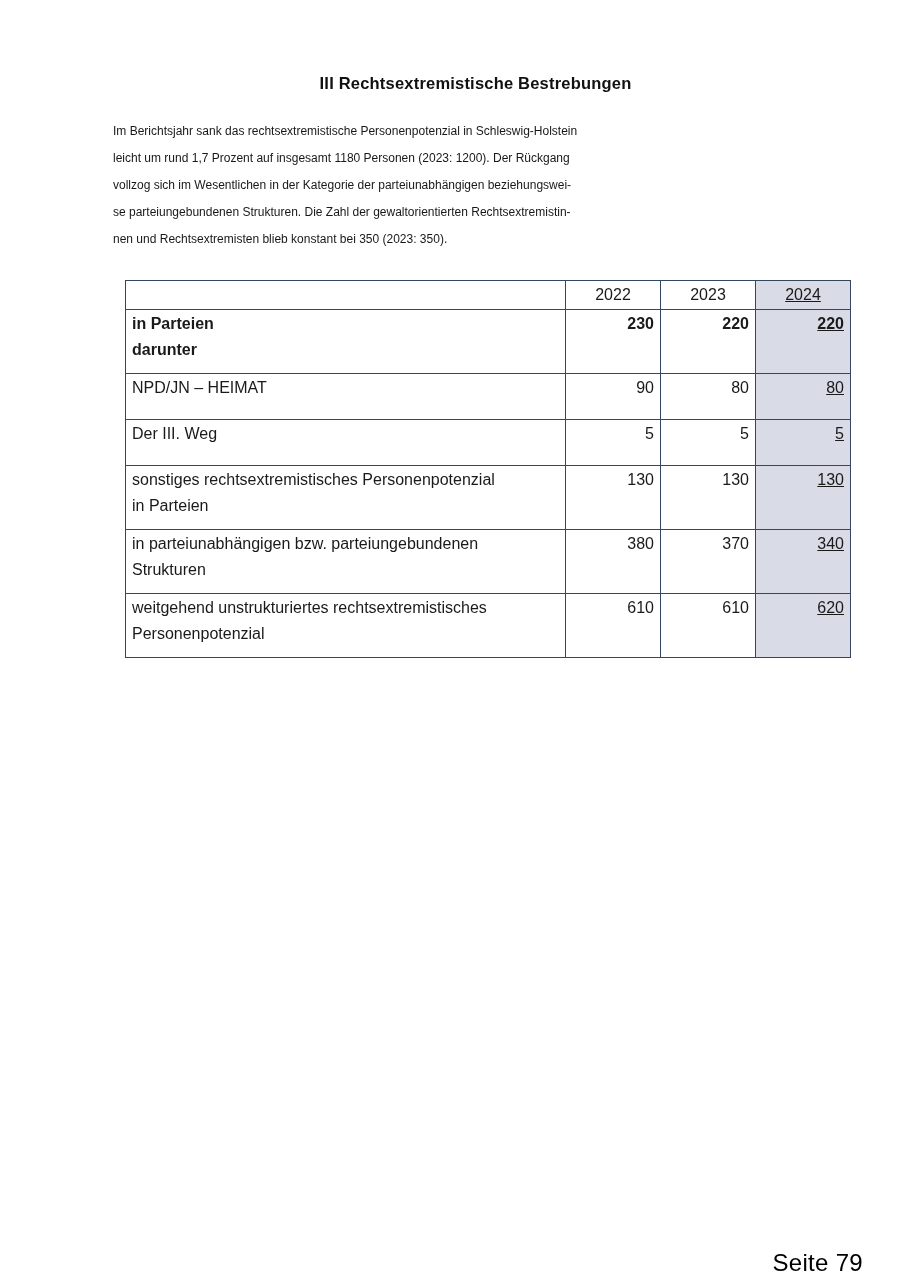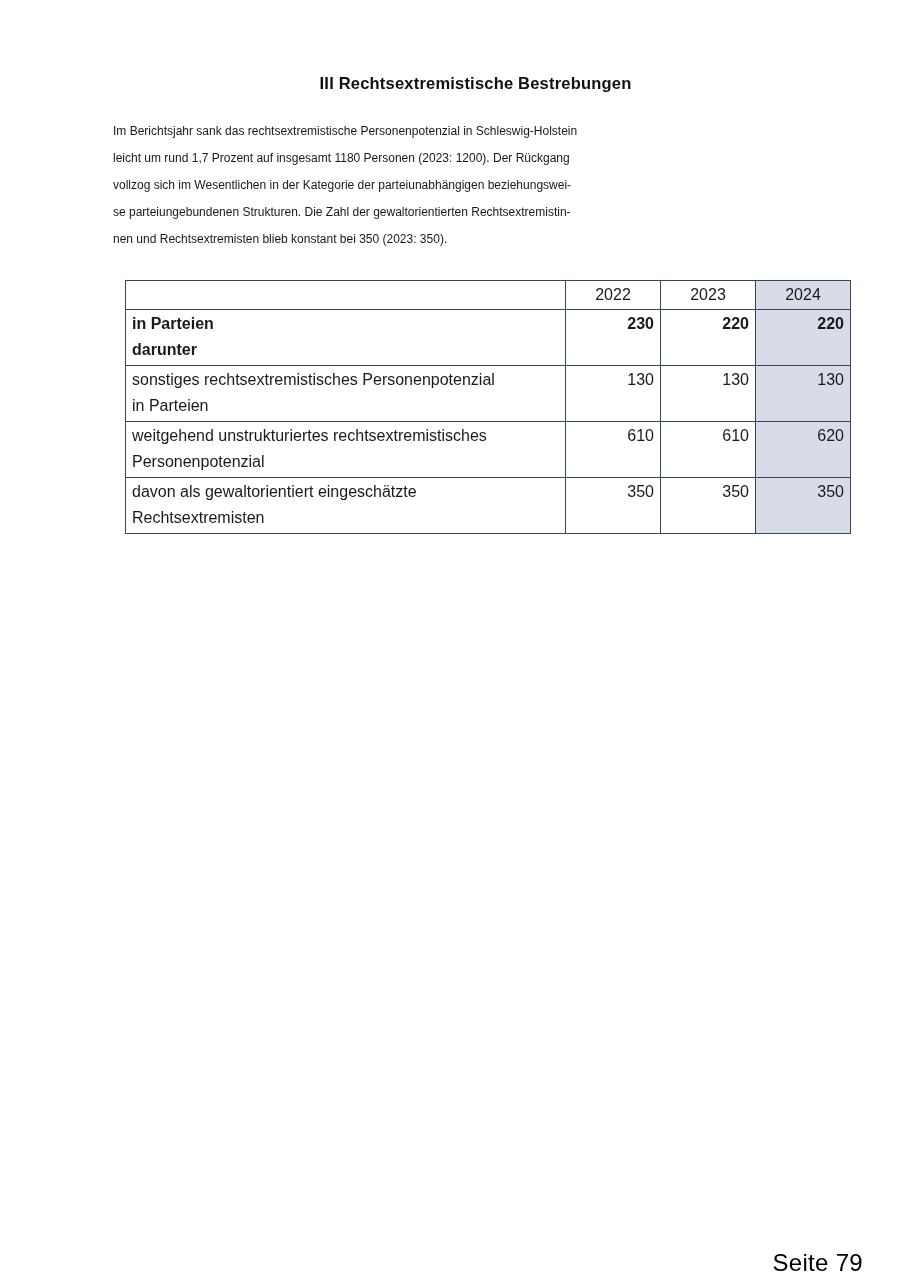--- a/index.html
+++ b/index.html
@@ -39,24 +39,24 @@
 
   .table-wrap { position: absolute; top: 220px; left: 65px; }
 
   table { border-collapse: collapse; table-layout: fixed; }
   td {
     border: 1px solid var(--border, #33475f);
     font-size: 16px;
     vertical-align: top;
     line-height: 26px;
   }
-  td.lbl { width: 440px; padding: 1px 6px 2px 6px; white-space: pre-line; }
+  td.lbl { width: 440px; padding: 1px 6px 10px 6px; white-space: pre-line; }
   td.num { width: 95px; text-align: right; padding: 1px 6px 18px 4px; }
   td.yr  { text-align: center; padding: 1px 4px; }
-  td.hl  { background: var(--highlight-column, #d9dce6); }
+  td.hl  { background: var(--highlight-column, #d9dce6); text-decoration: underline; }
 
   tr.hdr td { height: 28px; }
   tr.h54 td { height: 55px; }
   tr.h26 td { height: 26px; }
   tr.h52 td { height: 53px; }
   tr.b td   { font-weight: 700; }
 
   .bookmark {
     position: absolute;
     right: 0;
@@ -99,48 +99,60 @@
       </tr>
 
       <tr class="h54 b">
         <td class="lbl">in Parteien
 darunter</td>
         <td class="num">230</td>
         <td class="num">220</td>
         <td class="num hl">220</td>
       </tr>
 
+      <tr class="h26">
+        <td class="lbl">NPD/JN – HEIMAT</td>
+        <td class="num">90</td>
+        <td class="num">80</td>
+        <td class="num hl">80</td>
+      </tr>
 
+      <tr class="h26">
+        <td class="lbl">Der III. Weg</td>
+        <td class="num">5</td>
+        <td class="num">5</td>
+        <td class="num hl">5</td>
+      </tr>
 
 
       <tr class="h52">
         <td class="lbl">sonstiges rechtsextremistisches Personenpotenzial
 in Parteien</td>
         <td class="num">130</td>
         <td class="num">130</td>
         <td class="num hl">130</td>
       </tr>
 
+      <tr class="h52">
+        <td class="lbl">in parteiunabhängigen bzw. parteiungebundenen
+Strukturen</td>
+        <td class="num">380</td>
+        <td class="num">370</td>
+        <td class="num hl">340</td>
+      </tr>
 
       <tr class="h52">
         <td class="lbl">weitgehend unstrukturiertes rechtsextremistisches
 Personenpotenzial</td>
         <td class="num">610</td>
         <td class="num">610</td>
         <td class="num hl">620</td>
       </tr>
 
 
-      <tr class="h52">
-        <td class="lbl">davon als gewaltorientiert eingeschätzte
-Rechtsextremisten</td>
-        <td class="num">350</td>
-        <td class="num">350</td>
-        <td class="num hl">350</td>
-      </tr>
     </tbody>
       </table>
   </div>
 
   <div class="bookmark"></div>
 
   <div class="footer">Seite 79</div>
 
 </div>
 

